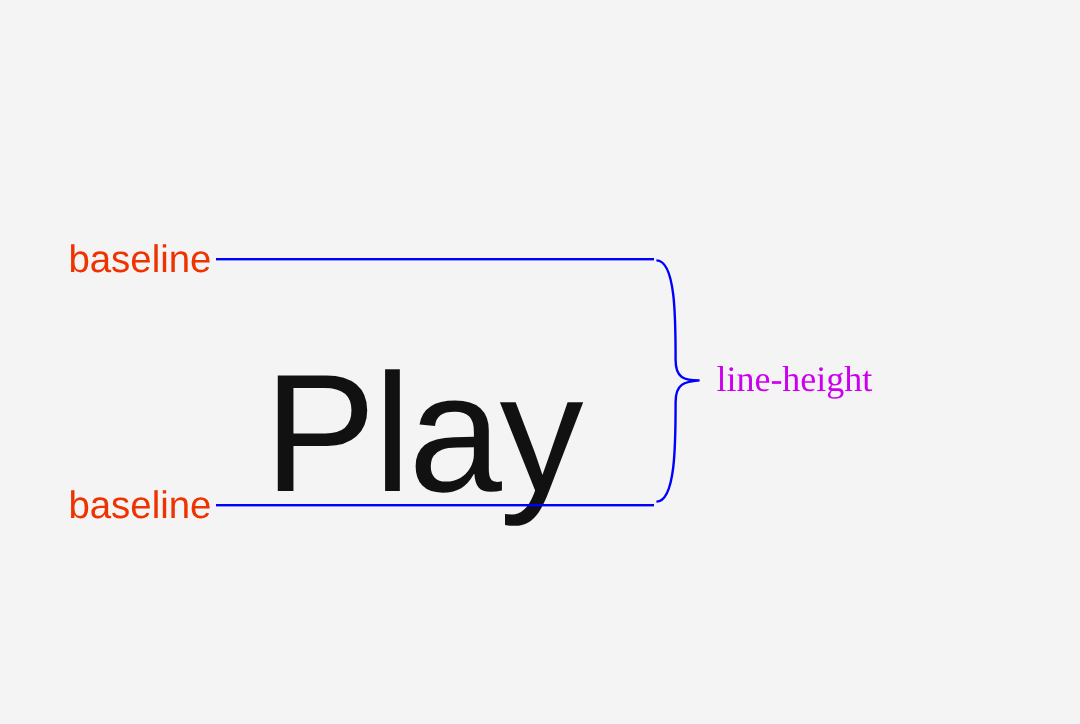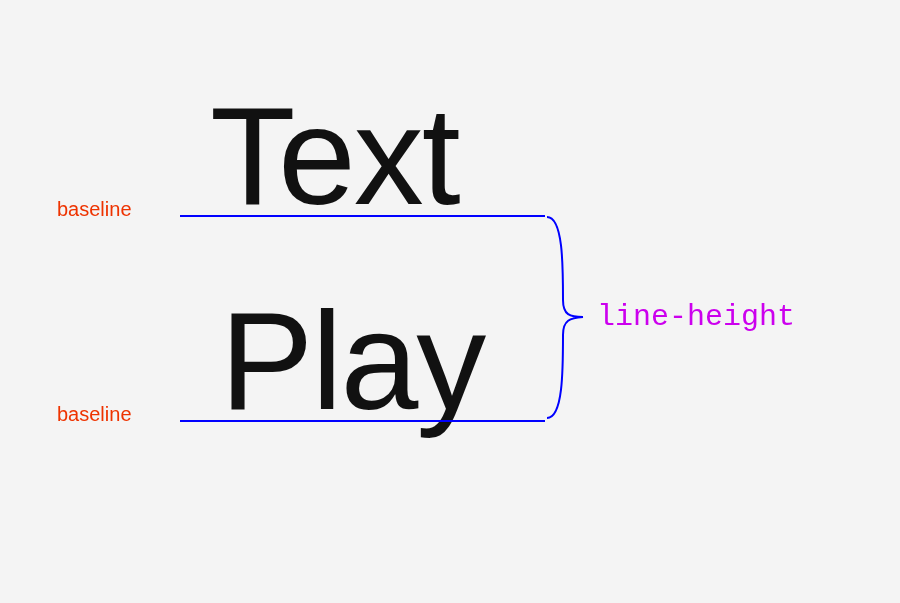--- a/index.html
+++ b/index.html
@@ -43,21 +43,21 @@
       width: 365px;
     }
     .line1 {
       top: 215px;
     }
     .line2 {
       top: 420px;
     }
     .baseline-label {
       position: absolute;
-      font-size: 20px;
+      font-size: 32px;
       color: #ee3300;
       font-family: Arial, sans-serif;
     }
     .label1 {
       left: 57px;
       top: 198px;
     }
     .label2 {
       left: 57px;
       top: 403px;
@@ -66,29 +66,28 @@
       position: absolute;
       left: 545px;
       top: 215px;
     }
     .line-height-label {
       position: absolute;
       left: 597px;
       top: 300px;
       font-size: 30px;
       color: #cc00ee;
-      font-family: Liberation Mono, monospace;
+      font-family: Liberation Serif, serif;
     }
   </style>
 </head>
 <body>
 
 <div class="diagram-container">
 
-  <div class="big-text word1">Text</div>
 
   <div class="baseline-line line1"></div>
   <div class="baseline-label label1">baseline</div>
 
   <div class="big-text word2">Play</div>
 
   <div class="baseline-line line2"></div>
   <div class="baseline-label label2">baseline</div>
 
   <svg class="brace-svg" width="50" height="205">

